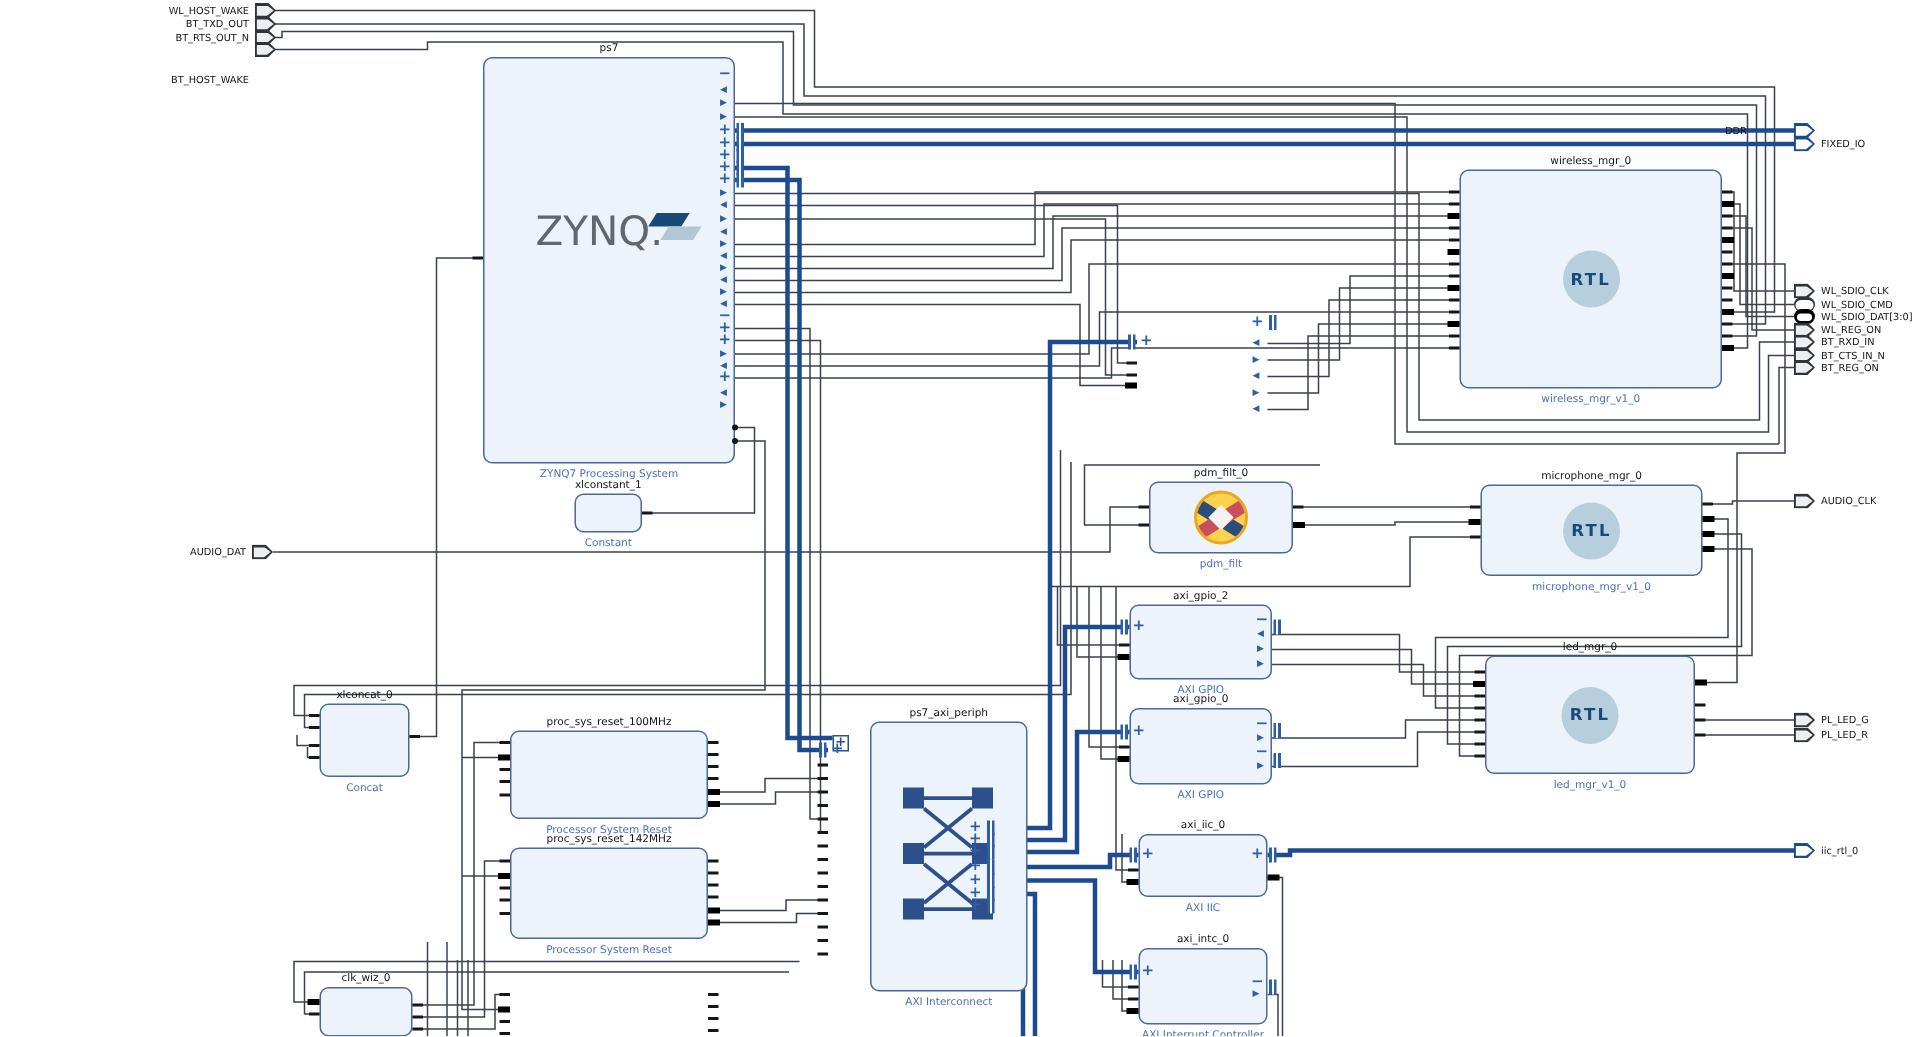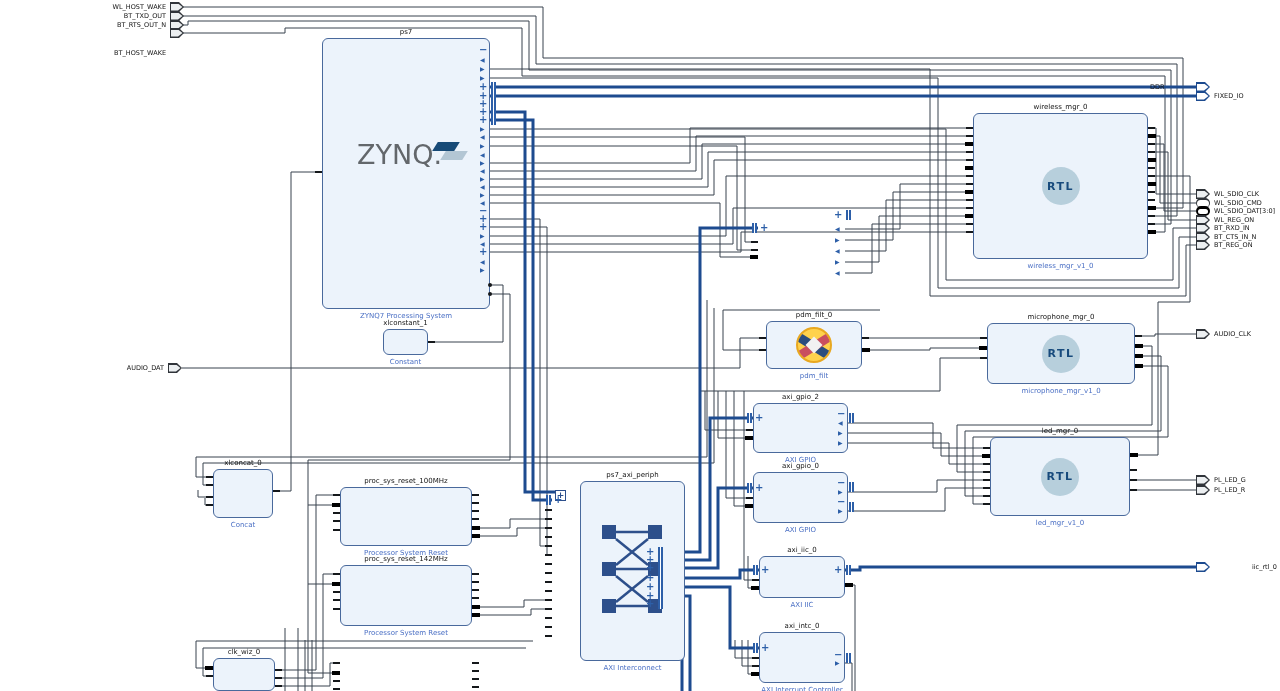--- a/index.html
+++ b/index.html
@@ -524,14 +524,14 @@
     <div class="plabel" style="left: 1214px; top: 475px;">PL_LED_G</div>
     <div class="pg " style="left: 1196px; top: 485px;">
       <div class="o"></div>
       <div class="i"></div>
     </div>
     <div class="plabel" style="left: 1214px; top: 485px;">PL_LED_R</div>
     <div class="pg bus" style="left: 1196px; top: 562px;">
       <div class="o"></div>
       <div class="i"></div>
     </div>
-    <div class="plabel" style="left: 1252px; top: 562px;">iic_rtl_0</div>
+    <div class="plabel" style="left: 1214px; top: 562px;">iic_rtl_0</div>
   </div>
 
 </body></html>

